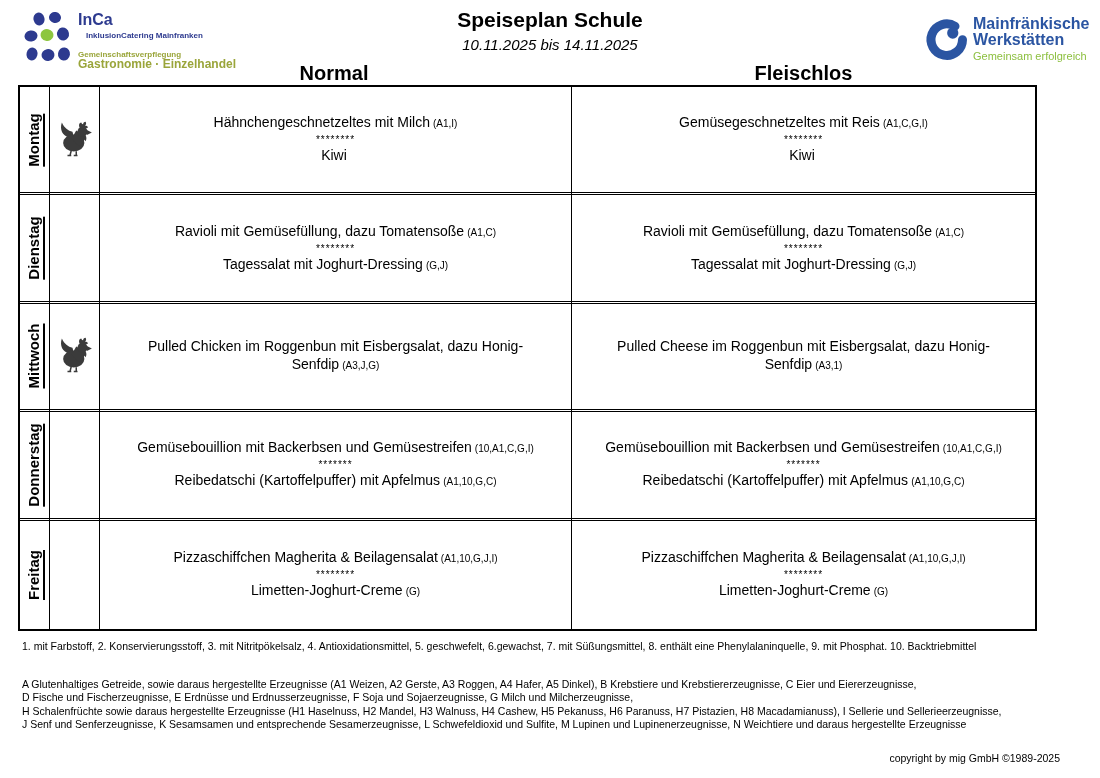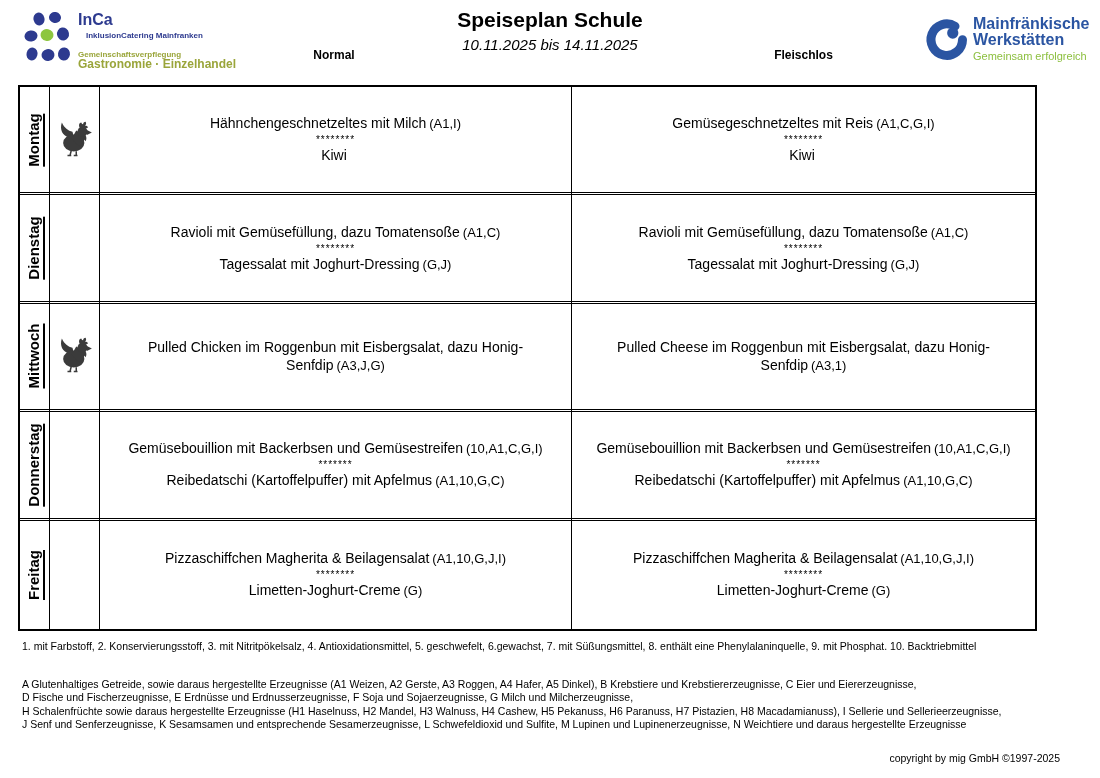--- a/index.html
+++ b/index.html
@@ -19,40 +19,40 @@
   .page-title{font-size:21px;font-weight:bold;line-height:24px;}
   .page-subtitle{font-size:15px;font-style:italic;line-height:18px;margin-top:4px;}
 
   .mw-logo{position:absolute;left:922px;top:14px;display:flex;}
   .mw-icon{width:48px;height:50px;}
   .mw-text{margin-left:3px;padding-top:2px;}
   .mw-name{font-size:16px;font-weight:bold;color:var(--mw-blue);line-height:16px;}
   .mw-tag{font-size:11px;color:var(--mw-green);line-height:11px;margin-top:3px;}
 
   
-  .col-header{position:absolute;top:48px;text-align:center;font-size:12px;font-weight:bold;}
+  .col-header{position:absolute;top:62px;text-align:center;font-size:20px;font-weight:bold;}
   .col-header.normal{left:98px;width:472px;}
   .col-header.fleischlos{left:570px;width:467px;}
 
   
   .menu-grid{position:absolute;left:18px;top:85px;width:1019px;height:546px;
              border:2px solid #000;box-sizing:border-box;display:grid;
              grid-template-columns:30px 50px 472px 1fr;grid-template-rows:repeat(5,1fr);}
   .cell{border-right:1px solid #000;border-bottom:3px double #000;box-sizing:border-box;
         display:flex;align-items:center;justify-content:center;}
   .cell:nth-child(4n){border-right:none;}
   .cell:nth-last-child(-n+4){border-bottom:none;}
   .day-cell{position:relative;}
   .day-label{position:absolute;top:50%;left:50%;transform:translate(-50%,-50%) rotate(-90deg);
              white-space:nowrap;font-size:15px;font-weight:bold;border-bottom:2px solid #000;
              padding-bottom:1px;}
   .icon-cell svg{width:40px;height:42px;}
   .meal-cell{flex-direction:column;padding:4px 12px;text-align:center;}
   .dish{font-size:14px;line-height:18px;}
-  .allerg{font-size:13px;letter-spacing:0;margin-left:3px;}
+  .allerg{font-size:10px;letter-spacing:0;margin-left:3px;}
   .stars{font-size:10px;line-height:9px;letter-spacing:1px;margin:2px 0;}
 
   
   .footnotes{position:absolute;left:22px;top:640px;width:1056px;font-size:10.5px;line-height:13.5px;}
   .footnotes .additives{margin-bottom:24px;}
 
   .copyright{position:absolute;right:40px;top:752px;font-size:10.5px;}
 </style>
 </head>
 <body>
@@ -207,15 +207,15 @@
   </div>
 
   <div class="footnotes">
     <div class="additives">1. mit Farbstoff, 2. Konservierungsstoff, 3. mit Nitritpökelsalz, 4. Antioxidationsmittel, 5. geschwefelt, 6.gewachst, 7. mit Süßungsmittel, 8. enthält eine Phenylalaninquelle, 9. mit Phosphat. 10. Backtriebmittel</div>
     <div>A Glutenhaltiges Getreide, sowie daraus hergestellte Erzeugnisse (A1 Weizen, A2 Gerste, A3 Roggen, A4 Hafer, A5 Dinkel), B Krebstiere und Krebstiererzeugnisse, C Eier und Eiererzeugnisse,</div>
     <div>D Fische und Fischerzeugnisse, E Erdnüsse und Erdnusserzeugnisse, F Soja und Sojaerzeugnisse, G Milch und Milcherzeugnisse,</div>
     <div>H Schalenfrüchte sowie daraus hergestellte Erzeugnisse (H1 Haselnuss, H2 Mandel, H3 Walnuss, H4 Cashew, H5 Pekanuss, H6 Paranuss, H7 Pistazien, H8 Macadamianuss), I Sellerie und Sellerieerzeugnisse,</div>
     <div>J Senf und Senferzeugnisse, K Sesamsamen und entsprechende Sesamerzeugnisse, L Schwefeldioxid und Sulfite, M Lupinen und Lupinenerzeugnisse, N Weichtiere und daraus hergestellte Erzeugnisse</div>
   </div>
 
-  <div class="copyright">copyright by mig GmbH ©1997-2025</div>
+  <div class="copyright">copyright by mig GmbH ©1989-2025</div>
 
 </div>
 
 </body></html>

